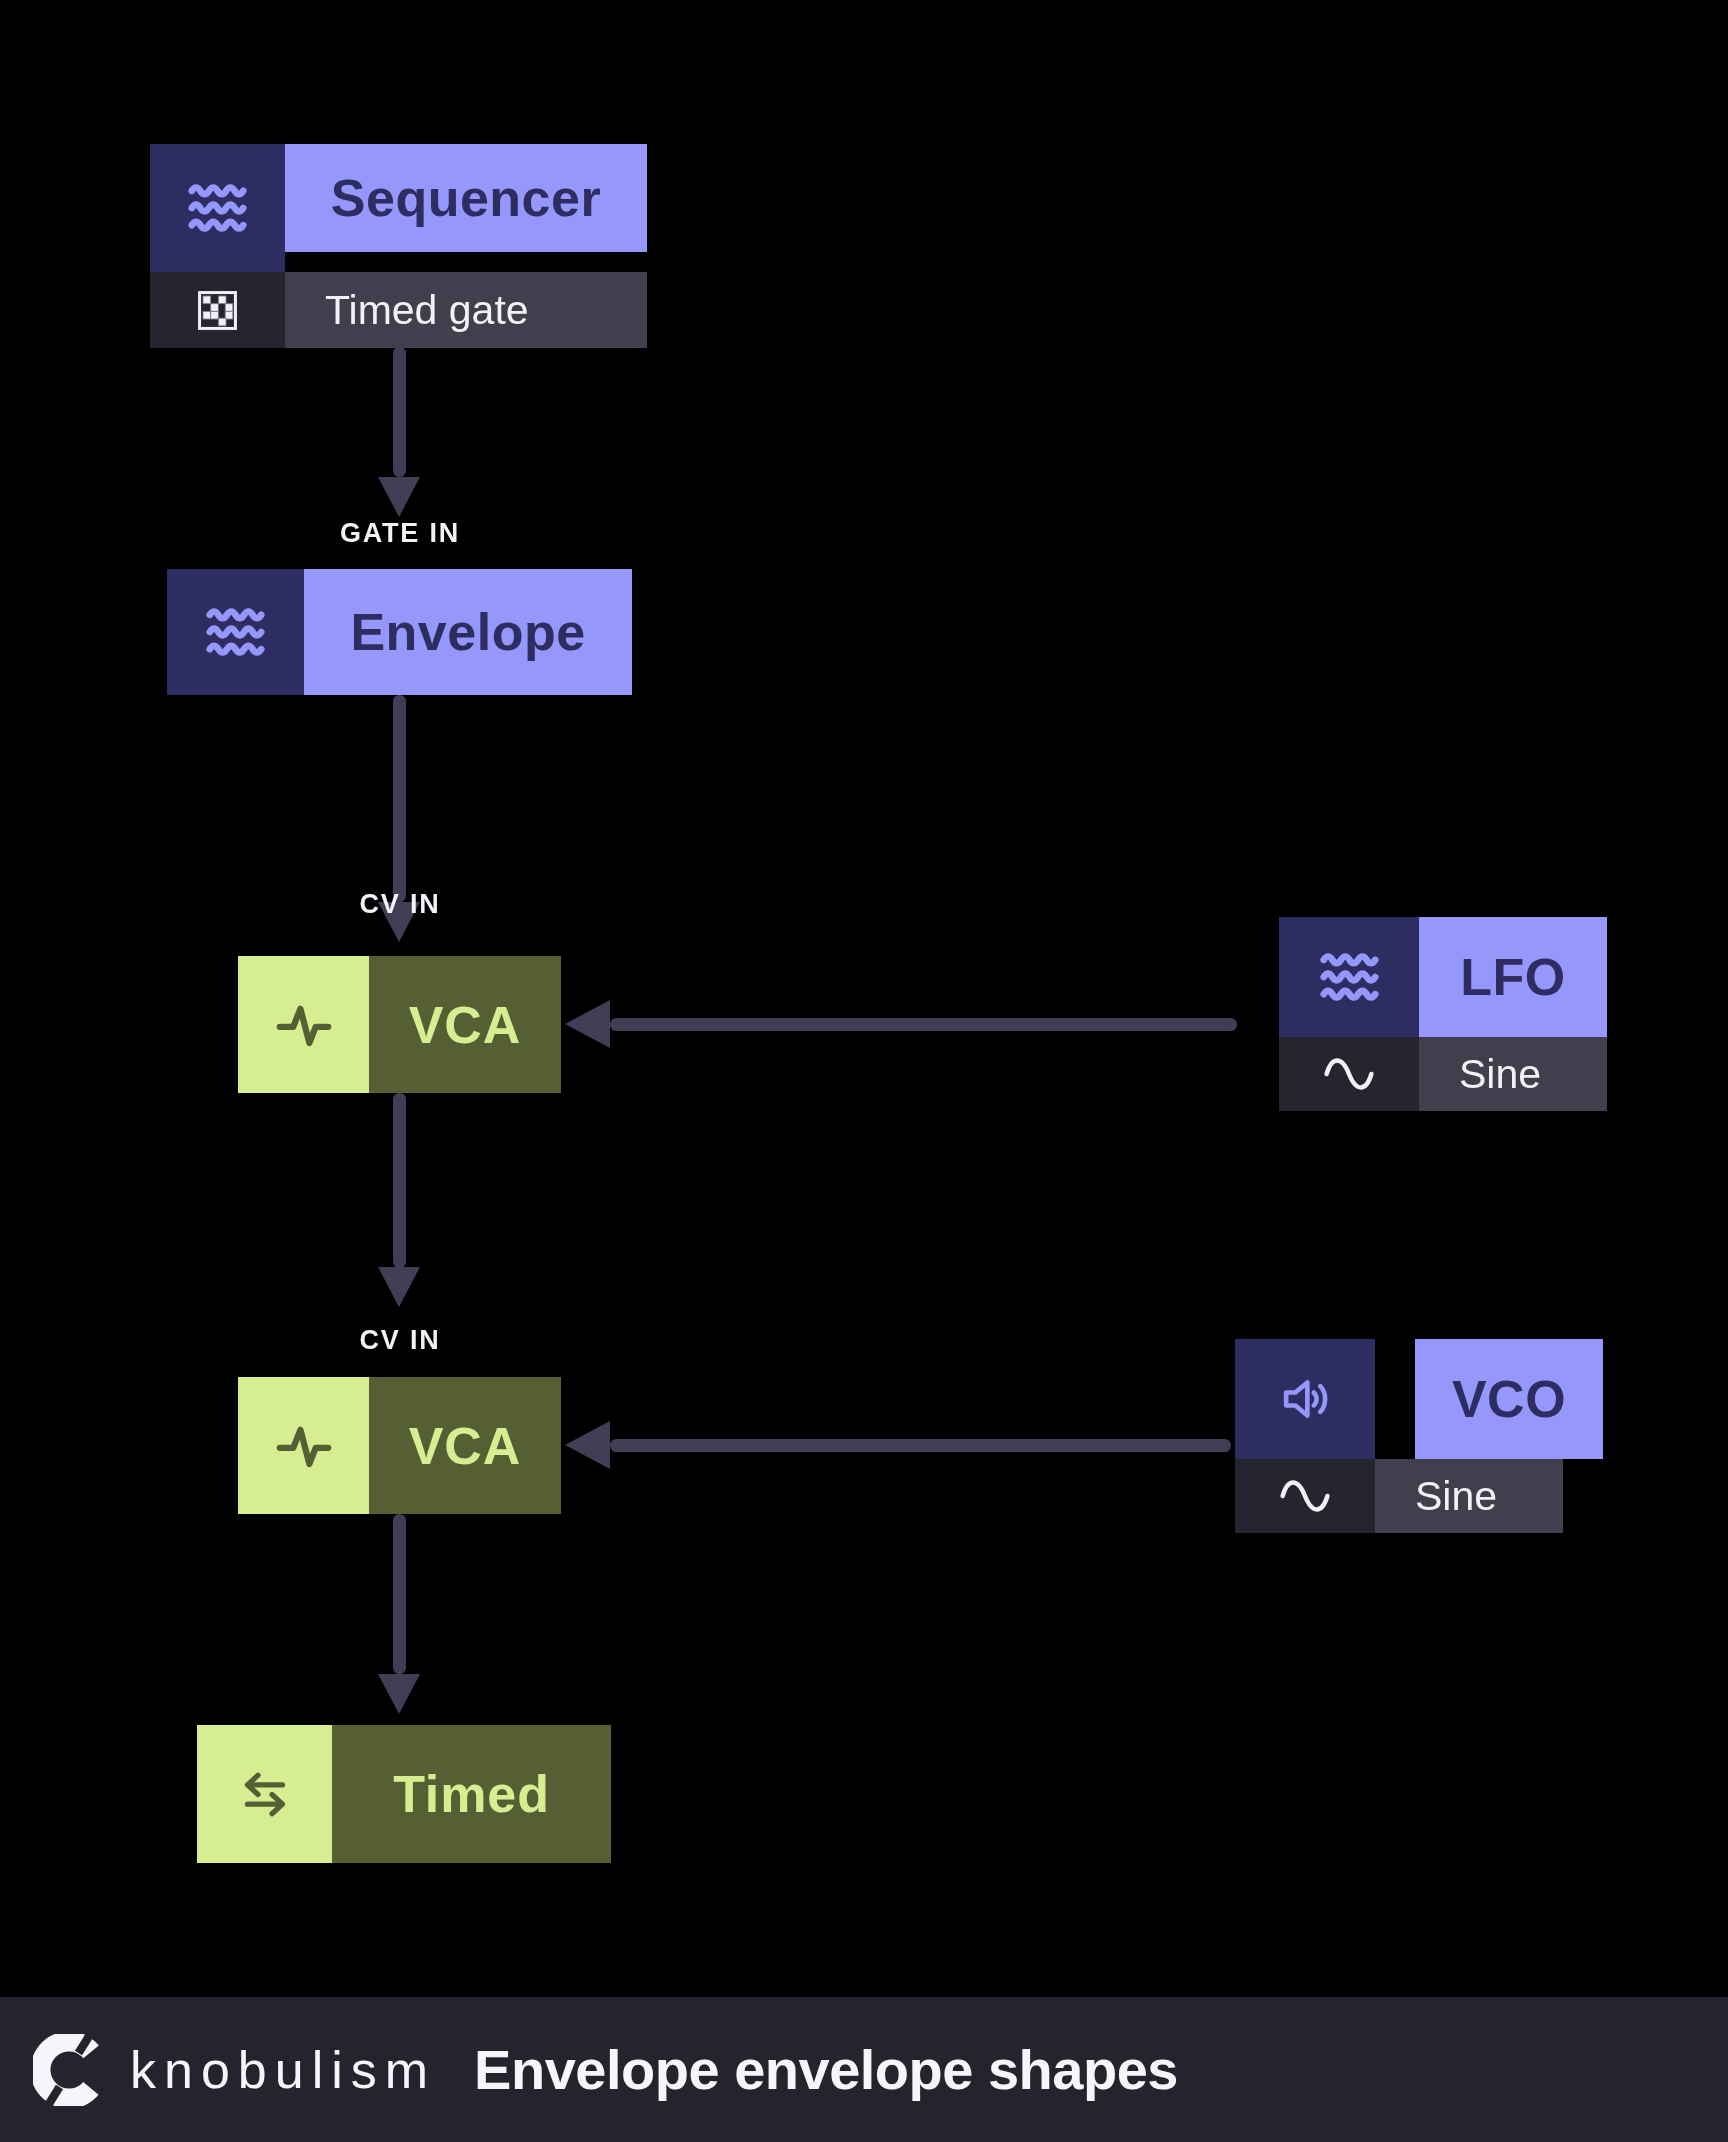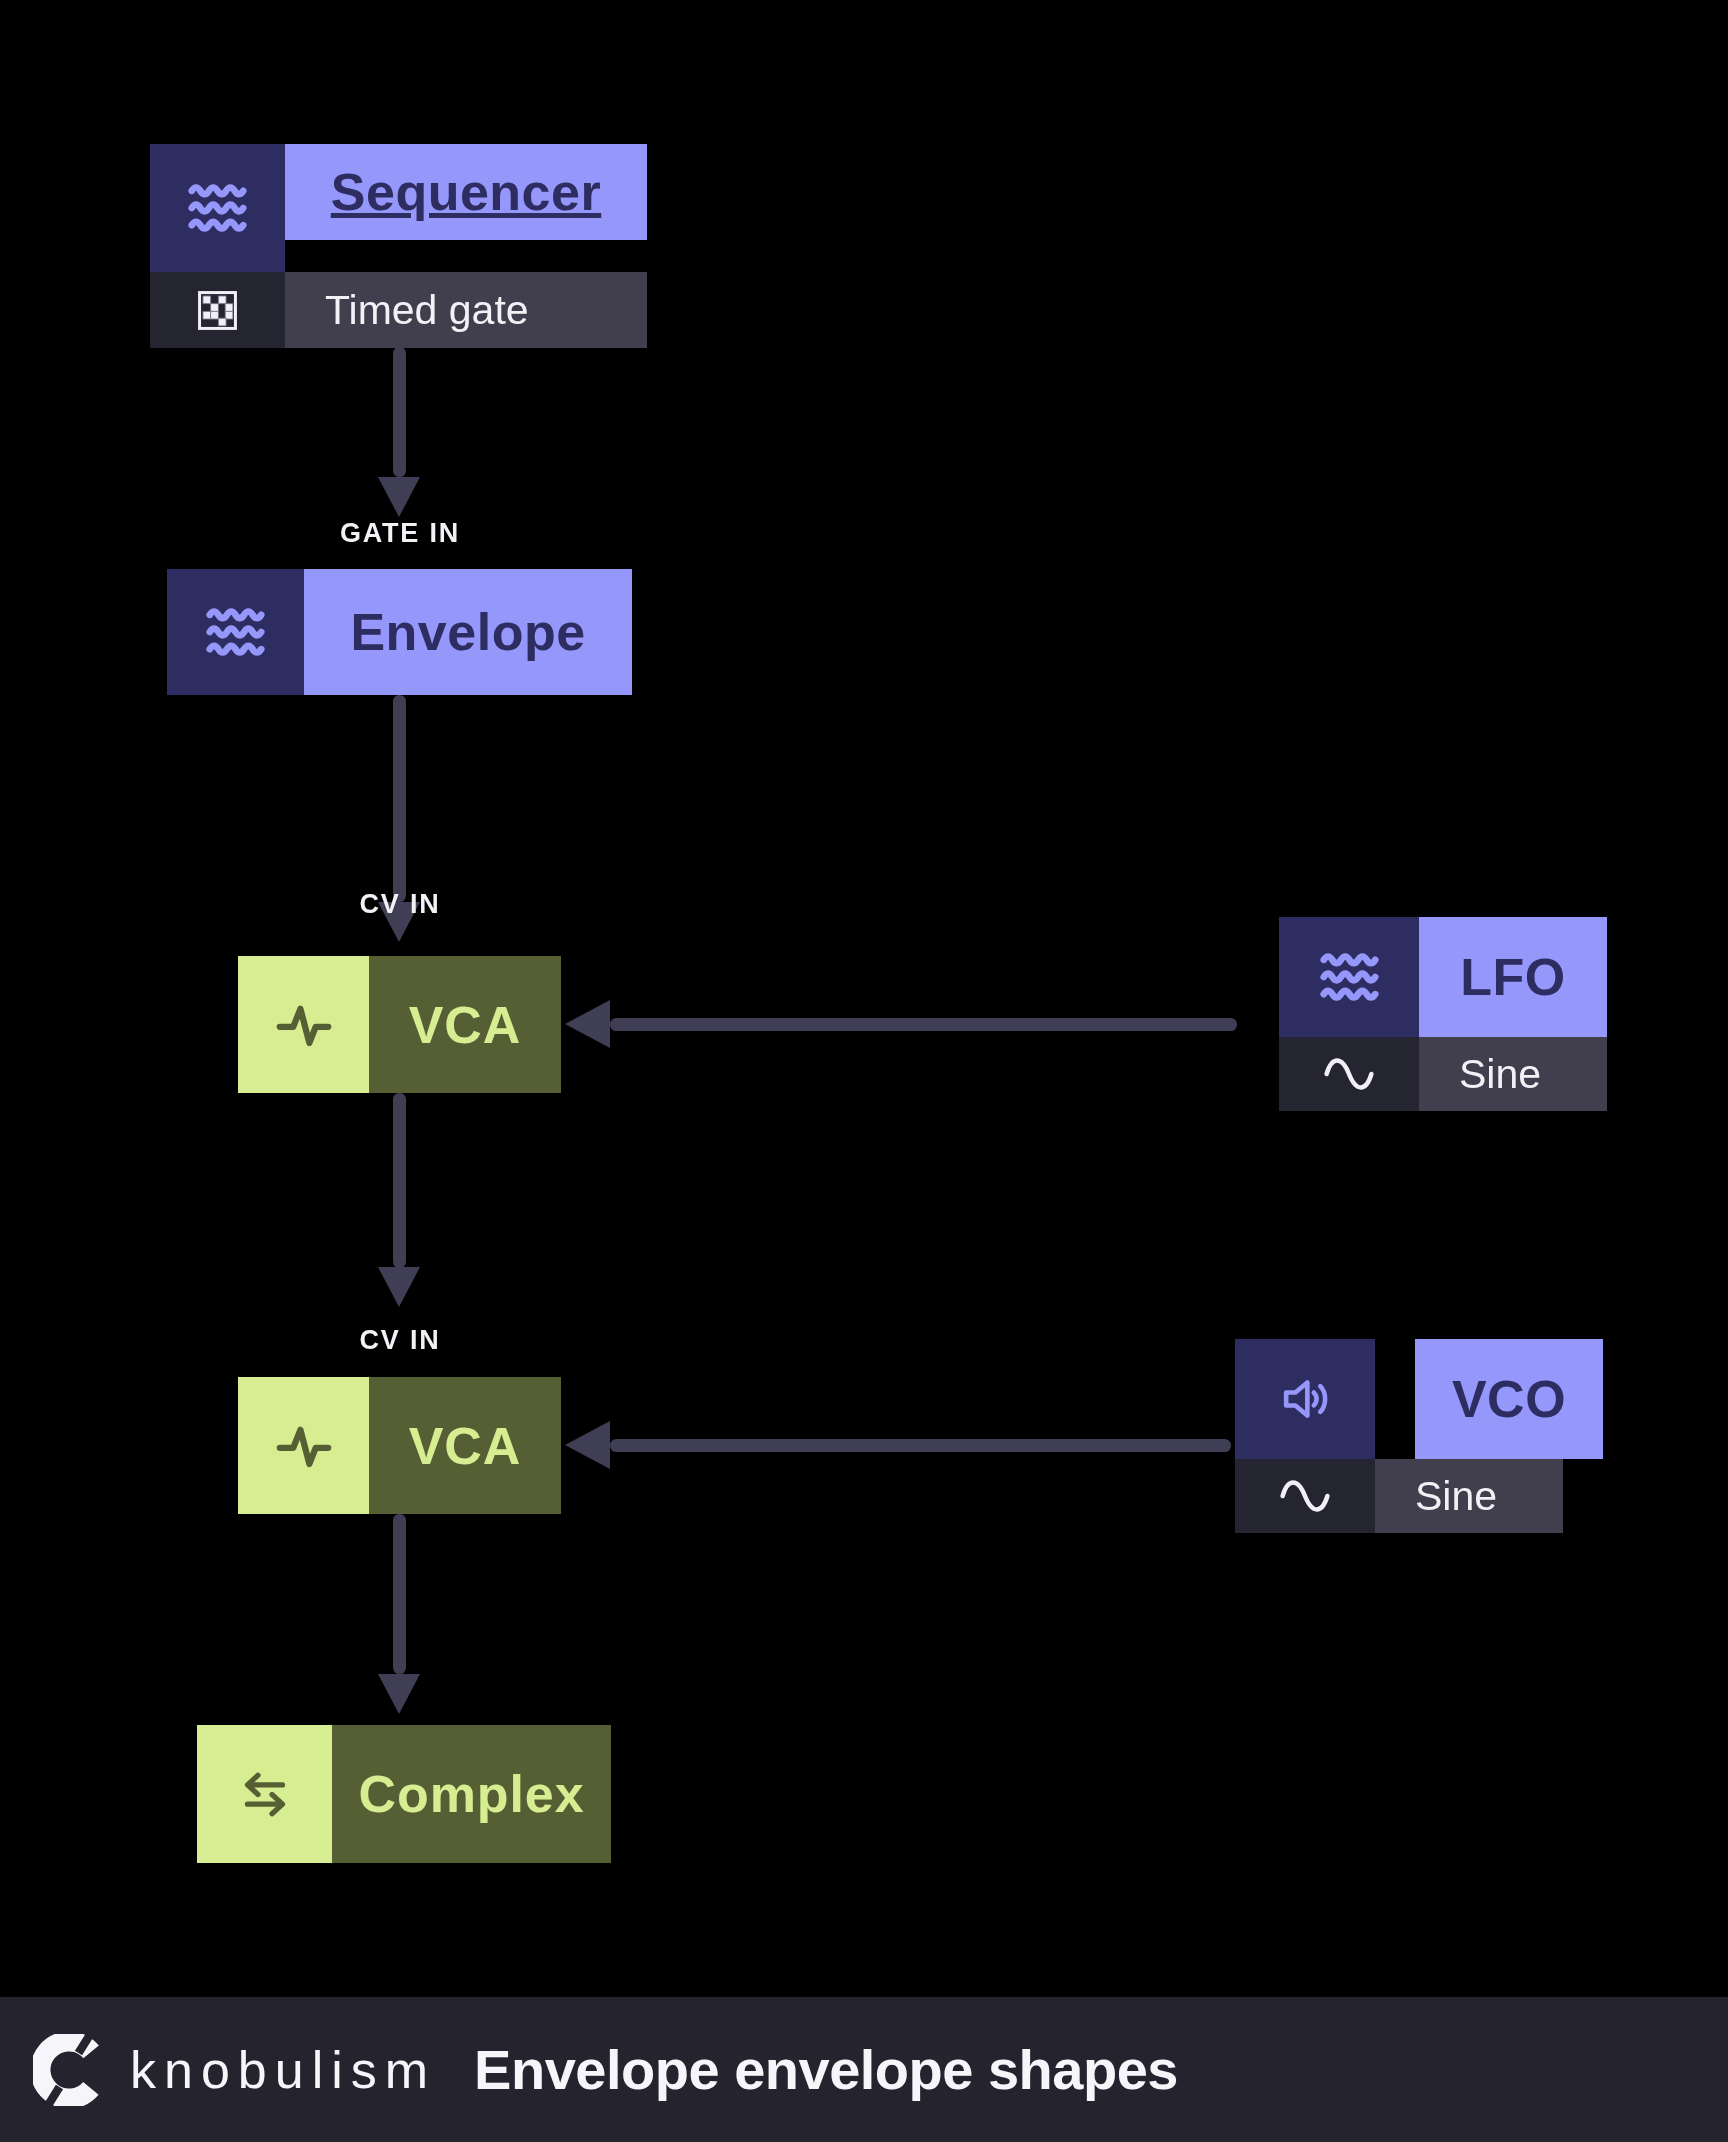--- a/index.html
+++ b/index.html
@@ -53,21 +53,21 @@
 
   <div class="node" style="left:150px;top:144px;">
     <div class="row">
       <div class="cell icon-navy" style="width:135px;height:128px;">
         <svg width="61" height="54" viewBox="0 0 64 56" fill="none" stroke="#9597fa" stroke-width="7" stroke-linecap="round">
           <path d="M5 10 q4.5 -7 9 0 t9 0 t9 0 t9 0 t9 0 t9 0"></path>
           <path d="M5 28 q4.5 -7 9 0 t9 0 t9 0 t9 0 t9 0 t9 0"></path>
           <path d="M5 46 q4.5 -7 9 0 t9 0 t9 0 t9 0 t9 0 t9 0"></path>
         </svg>
       </div>
-      <div class="cell title-peri" style="width:362px;height:96px;text-decoration:underline;">Sequencer</div>
+      <div class="cell title-peri" style="width:362px;height:108px;">Sequencer</div>
     </div>
     <div class="row">
       <div class="cell icon-sub" style="width:135px;height:76px;">
         <svg width="41" height="41" viewBox="0 0 48 48">
           <rect x="3" y="3" width="42" height="42" fill="none" stroke="#f1f0f6" stroke-width="3.5"></rect>
           <g fill="#f1f0f6" stroke="#77768a" stroke-width="1">
             <rect x="7" y="7" width="9" height="9"></rect>
               <rect x="25" y="7" width="9" height="9"></rect>
             <rect x="16" y="16" width="9" height="9"></rect>
               <rect x="33" y="16" width="9" height="9"></rect>
@@ -183,21 +183,21 @@
   <div class="node" style="left:197px;top:1725px;">
     <div class="row">
       <div class="cell icon-lg" style="width:135px;height:138px;">
         <svg width="56" height="49" viewBox="0 0 64 52" fill="none" stroke="#565f33" stroke-width="6" stroke-linecap="round" stroke-linejoin="round">
           <path d="M52 15 H13"></path>
             <path d="M24 4 L12 15 L24 26"></path>
           <path d="M12 37 H51"></path>
             <path d="M40 26 L52 37 L40 48"></path>
         </svg>
       </div>
-      <div class="cell title-olive" style="width:279px;height:138px;">Complex</div>
+      <div class="cell title-olive" style="width:279px;height:138px;">Timed</div>
     </div>
   </div>
 
   <div class="footer">
     <div>
       <svg width="72" height="72" viewBox="0 0 68 68">
         <circle cx="34" cy="34" r="27" fill="none" stroke="#f5f5fa" stroke-width="19" stroke-dasharray="132 38" transform="rotate(40 34 34)"></circle>
         <line x1="43" y1="18" x2="53" y2="2" stroke="#24232e" stroke-width="8"></line>
         <line x1="25" y1="50" x2="15" y2="66" stroke="#24232e" stroke-width="8"></line>
       </svg>

